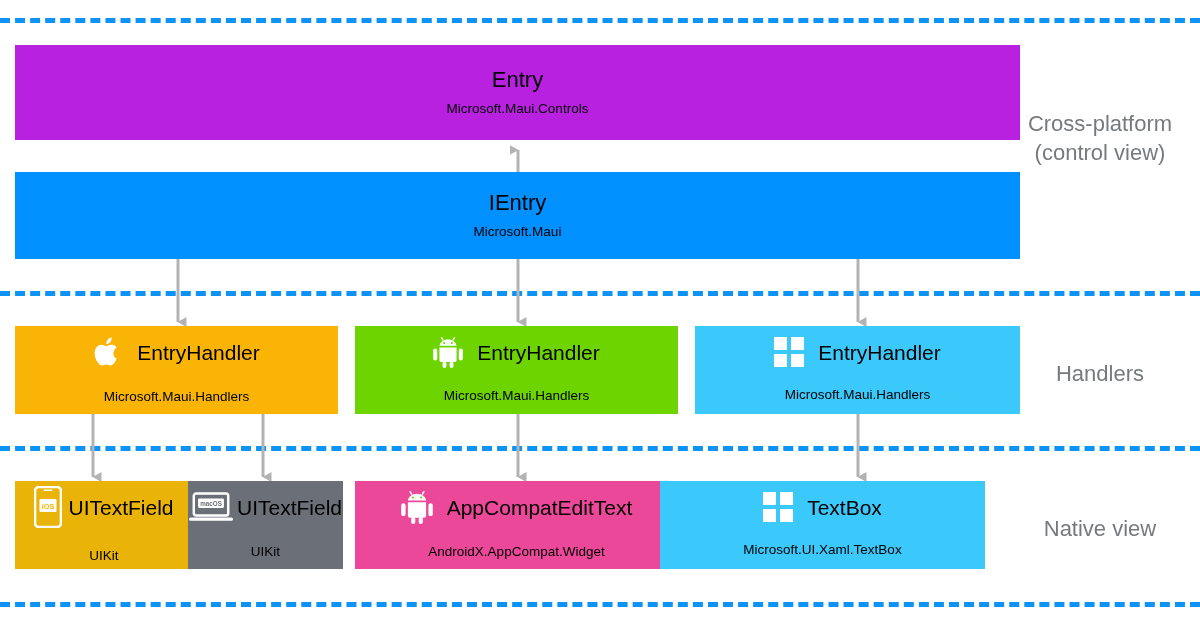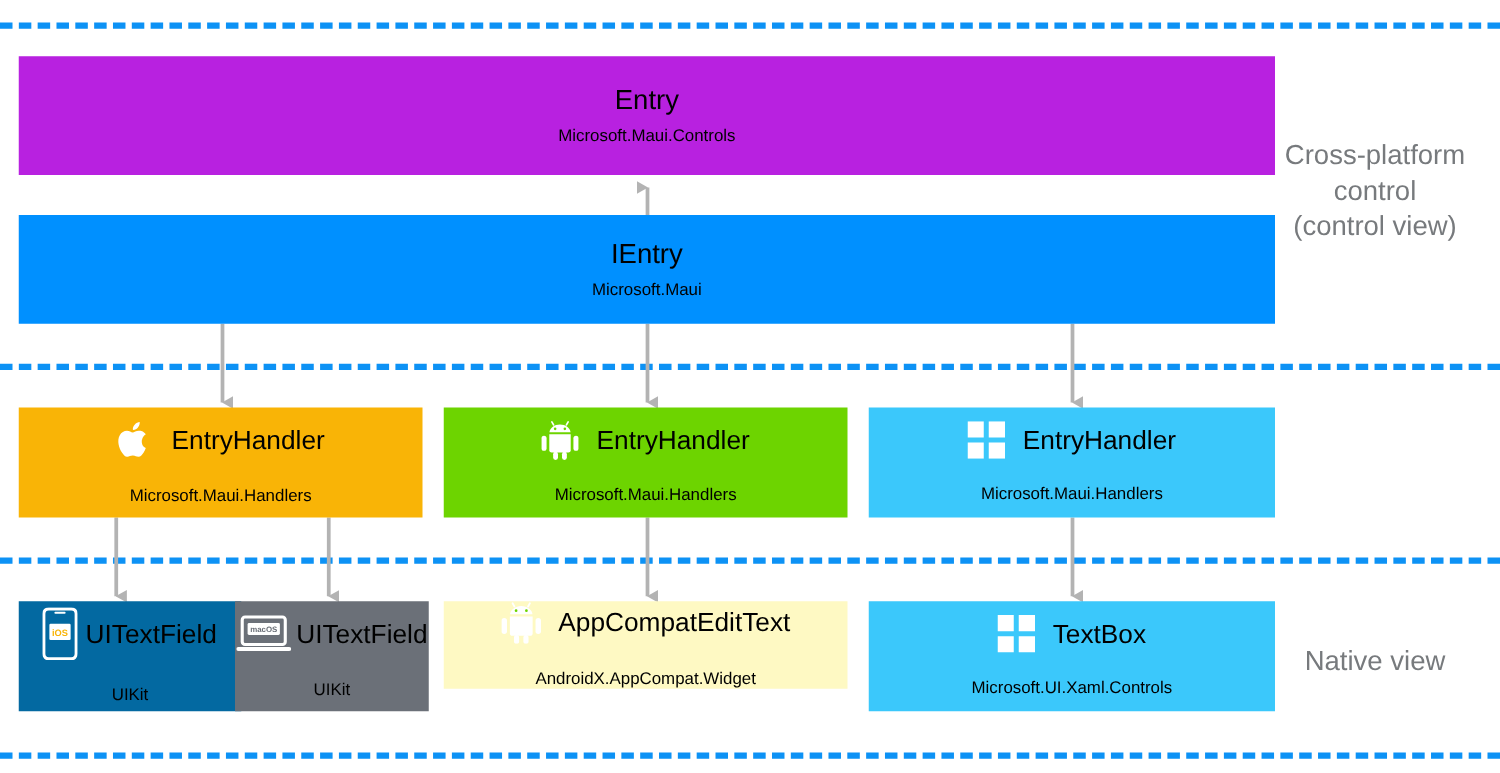--- a/index.html
+++ b/index.html
@@ -112,21 +112,20 @@
 
   <div class="box wide" style="left:15px;top:172px;width:1005px;height:87px;background:#0090ff;">
     <div class="title-row">
       <span class="title">IEntry</span>
     </div>
     <span class="ns">Microsoft.Maui</span>
   </div>
 
   <div class="side-label" style="top:110px;">
     <div>Cross-platform</div>
-    <div>control</div>
     <div>(control view)</div>
   </div>
 
   <div class="box" style="left:15px;top:326px;width:323px;height:88px;background:#f9b406;">
     <div class="title-row">
       <span class="icon ico-apple">
         <svg viewBox="0 0 22 26" width="30" height="34">
           <path fill="#ffffff" d="M15.3 13.6c0-2.7 2.2-4 2.3-4.1-1.3-1.8-3.2-2.1-3.9-2.1-1.7-.2-3.3 1-4.1 1-.9 0-2.1-1-3.5-1-1.8 0-3.5 1.1-4.4 2.7-1.9 3.2-.5 8 1.3 10.6.9 1.3 2 2.7 3.3 2.6 1.3-.1 1.8-.8 3.4-.8 1.6 0 2 .8 3.4.8 1.4 0 2.3-1.3 3.2-2.6.6-.9 1-1.8 1.3-2.8-3.3-1.3-2.3-5.3-2.3-5.3z"></path>
           <path fill="#ffffff" d="M12.8 5.3c.7-.9 1.2-2.1 1.1-3.3-1 0-2.3.7-3.1 1.6-.7.8-1.3 2-1.1 3.2 1.2.1 2.4-.6 3.1-1.5z"></path>
         </svg>
@@ -165,22 +164,23 @@
           <rect x="17" y="0" width="13" height="13" fill="#ffffff"></rect>
           <rect x="0" y="17" width="13" height="13" fill="#ffffff"></rect>
           <rect x="17" y="17" width="13" height="13" fill="#ffffff"></rect>
         </svg>
       </span>
       <span class="title">EntryHandler</span>
     </div>
     <span class="ns">Microsoft.Maui.Handlers</span>
   </div>
 
-
-  <div class="box" style="left:15px;top:481px;width:178px;height:88px;background:#0369a1;">
+  <div class="side-label" style="top:360px;">Handlers</div>
+
+  <div class="box" style="left:15px;top:481px;width:178px;height:88px;background:#eab308;">
     <div class="title-row" style="gap:6px;">
       <span class="icon ico-ios">
         <svg viewBox="0 0 28 42" width="28" height="42">
           <rect x="1" y="1" width="26" height="40" rx="4" fill="none" stroke="#ffffff" stroke-width="2.6"></rect>
           <rect x="9.5" y="3.4" width="9" height="1.6" rx="0.8" fill="#ffffff"></rect>
           <rect x="5.5" y="13" width="17" height="13" rx="1" fill="#ffffff"></rect>
           <text x="14" y="22.8" font-family="Liberation Sans, sans-serif" font-size="7.4" font-weight="bold" fill="#f9b406" text-anchor="middle">iOS</text>
         </svg>
       </span>
       <span class="title">UITextField</span>
@@ -196,51 +196,51 @@
           <rect x="9.5" y="8" width="27" height="10" rx="1.2" fill="#ffffff"></rect>
           <text x="23" y="15.9" font-family="Liberation Sans, sans-serif" font-size="6.6" font-weight="bold" fill="#6b7078" text-anchor="middle">macOS</text>
           <rect x="0" y="28" width="46" height="3.4" rx="1.7" fill="#ffffff"></rect>
         </svg>
       </span>
       <span class="title">UITextField</span>
     </div>
     <span class="ns">UIKit</span>
   </div>
 
-  <div class="box" style="left:355px;top:481px;width:323px;height:70px;background:#fef9c3;">
+  <div class="box" style="left:355px;top:481px;width:323px;height:88px;background:#ec4899;">
     <div class="title-row">
       <span class="icon ico-android-sm">
         <svg viewBox="0 0 26 28" width="32" height="34">
           <rect x="0" y="11" width="3.6" height="10.5" rx="1.8" fill="#ffffff"></rect>
           <rect x="22.4" y="11" width="3.6" height="10.5" rx="1.8" fill="#ffffff"></rect>
           <path fill="#ffffff" d="M5.5 10h15v11.2c0 .9-.7 1.6-1.6 1.6H7.1c-.9 0-1.6-.7-1.6-1.6V10z"></path>
           <rect x="8.2" y="22.3" width="3.4" height="5.7" rx="1.7" fill="#ffffff"></rect>
           <rect x="14.4" y="22.3" width="3.4" height="5.7" rx="1.7" fill="#ffffff"></rect>
           <path fill="#ffffff" d="M5.6 8.6C5.9 5.5 9.1 3.1 13 3.1s7.1 2.4 7.4 5.5H5.6z"></path>
           <circle cx="9.6" cy="6.2" r="0.9" fill="#6dd400"></circle>
           <circle cx="16.4" cy="6.2" r="0.9" fill="#6dd400"></circle>
           <rect x="7.3" y="0.6" width="1.2" height="3.6" rx="0.6" fill="#ffffff" transform="rotate(-30 7.9 2.4)"></rect>
           <rect x="17.5" y="0.6" width="1.2" height="3.6" rx="0.6" fill="#ffffff" transform="rotate(30 18.1 2.4)"></rect>
         </svg>
       </span>
       <span class="title">AppCompatEditText</span>
     </div>
     <span class="ns">AndroidX.AppCompat.Widget</span>
   </div>
 
-  <div class="box" style="left:695px;top:481px;width:325px;height:88px;background:#3bc8fb;">
+  <div class="box" style="left:660px;top:481px;width:325px;height:88px;background:#3bc8fb;">
     <div class="title-row">
       <span class="icon ico-windows-sm">
         <svg viewBox="0 0 30 30" width="30" height="30">
           <rect x="0" y="0" width="13" height="13" fill="#ffffff"></rect>
           <rect x="17" y="0" width="13" height="13" fill="#ffffff"></rect>
           <rect x="0" y="17" width="13" height="13" fill="#ffffff"></rect>
           <rect x="17" y="17" width="13" height="13" fill="#ffffff"></rect>
         </svg>
       </span>
       <span class="title">TextBox</span>
     </div>
-    <span class="ns">Microsoft.UI.Xaml.Controls</span>
+    <span class="ns">Microsoft.UI.Xaml.TextBox</span>
   </div>
 
   <div class="side-label" style="top:515px;">Native view</div>
 
 </div>
 
 </body></html>

